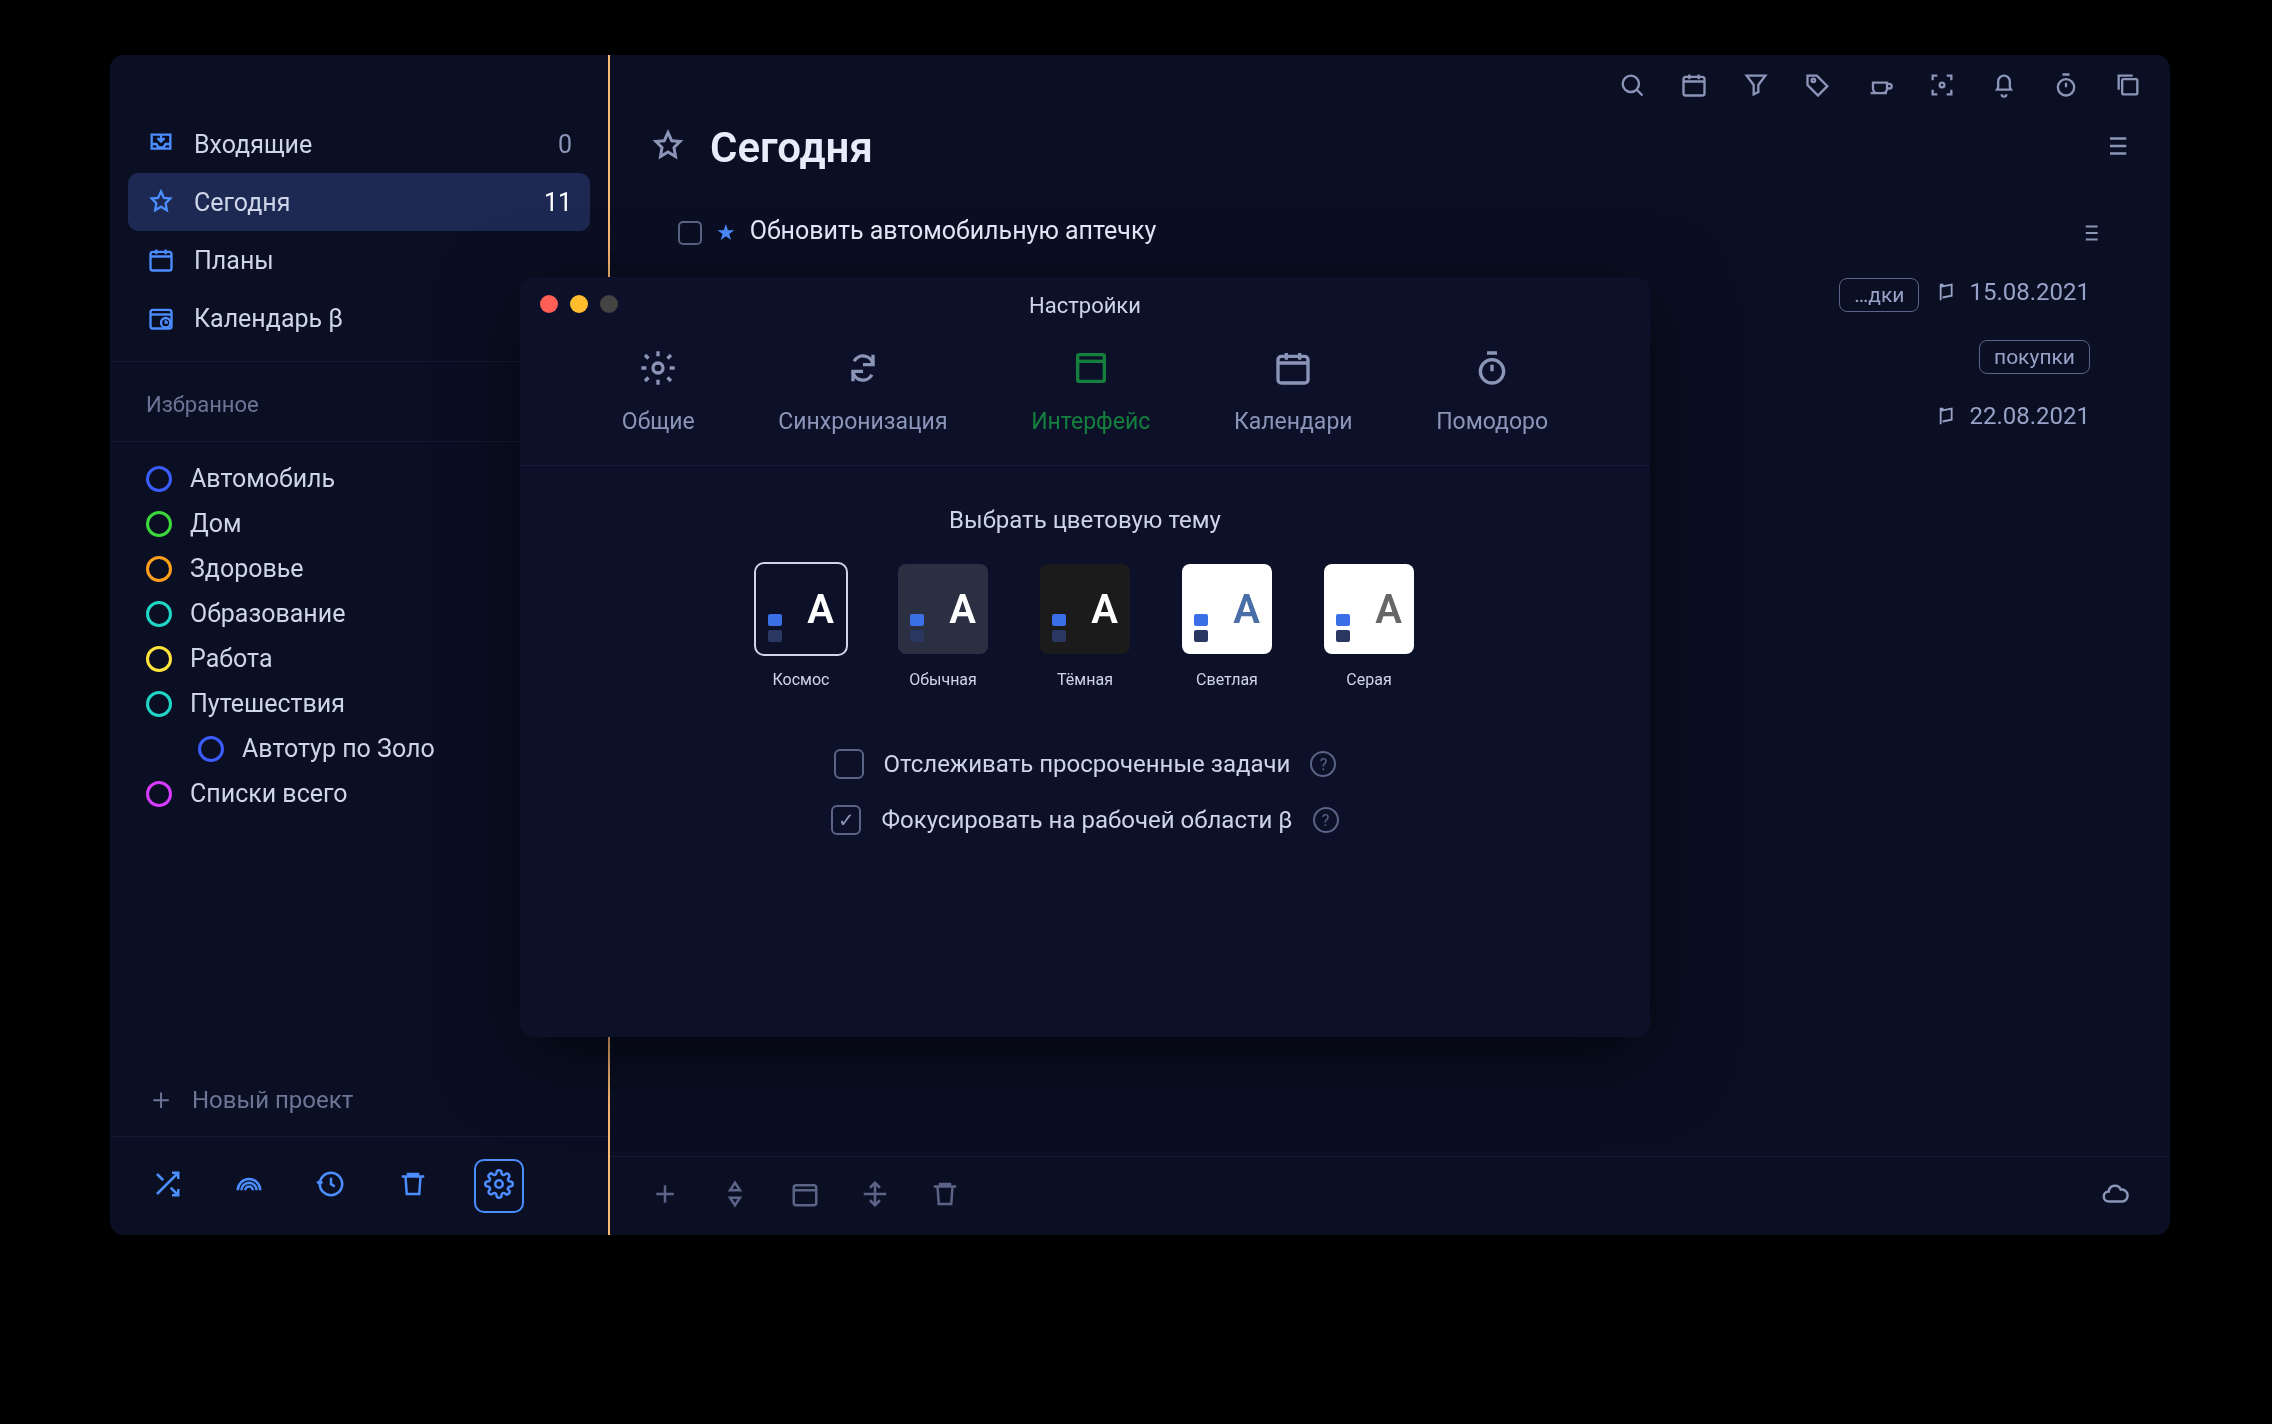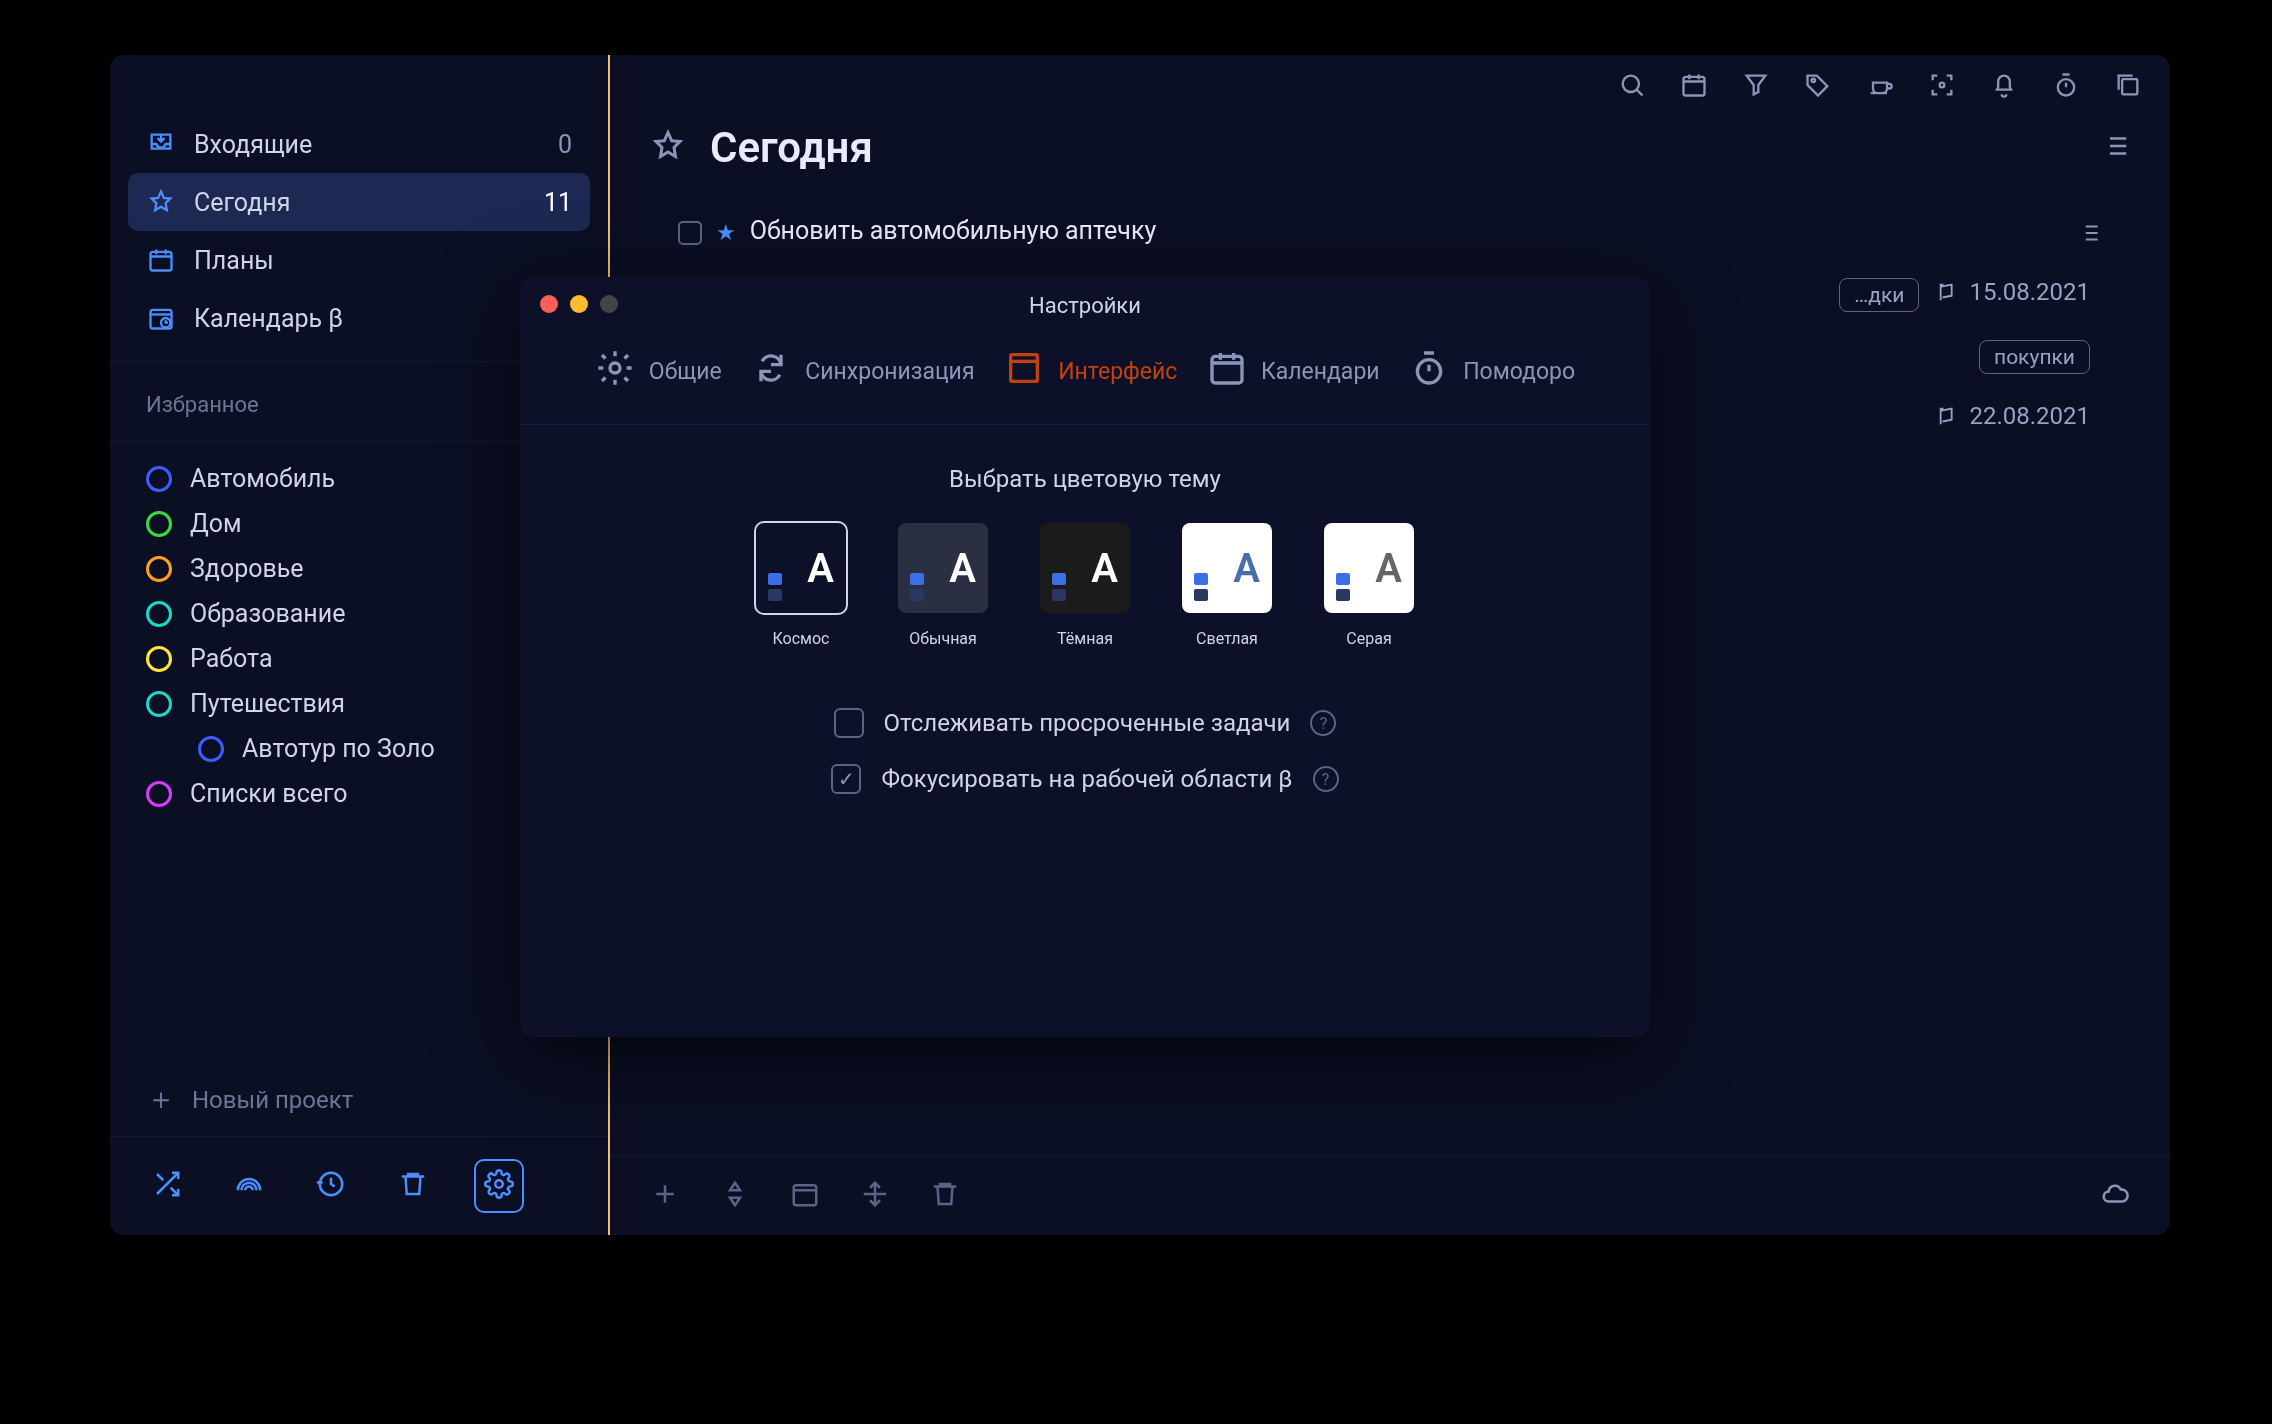--- a/index.html
+++ b/index.html
@@ -66,22 +66,22 @@
   .main-bottom .cloud{ margin-left:auto; color:#8b95b8;}
   
   .settings{
     position:absolute; left:520px; top:277px; width:1130px; height:760px;
     background:#0c1129; border-radius:14px; box-shadow:0 20px 80px rgba(0,0,0,.6);
     display:flex; flex-direction:column; color:#cfd5e8;
   }
   .settings .traffic{ top:18px; left:20px;}
   .settings-title{ text-align:center; font-size:22px; padding-top:16px; color:#cfd5e8;}
   .settings-tabs{ display:flex; justify-content:space-around; padding:30px 60px 30px; border-bottom:1px solid #161c3b;}
-  .settings-tab{ display:flex; flex-direction:row; align-items:center; gap:14px; color:#8b95b8; cursor:pointer; font-size:23px;}
-  .settings-tab.active{ color:#c2410c;}
+  .settings-tab{ display:flex; flex-direction:column; align-items:center; gap:14px; color:#8b95b8; cursor:pointer; font-size:23px;}
+  .settings-tab.active{ color:#15803d;}
   .settings-tab svg{ width:40px; height:40px;}
   .settings-body{ padding:40px; text-align:center;}
   .theme-title{ font-size:24px; color:#cfd5e8; margin-bottom:30px;}
   .themes{ display:flex; justify-content:center; gap:52px;}
   .theme{ display:flex; flex-direction:column; align-items:center; gap:16px; cursor:pointer;}
   .theme .swatch{ width:90px;height:90px; border-radius:8px; display:flex; align-items:flex-end; justify-content:flex-start; padding:12px; gap:6px; position:relative;}
   .theme .swatch .A{ position:absolute; right:12px; top:50%; transform:translateY(-50%); font-size:40px; font-weight:600;}
   .theme .swatch .blk{ display:flex; flex-direction:column; gap:4px;}
   .theme .swatch .blk span{ width:14px;height:12px; border-radius:2px; background:#3b6fe8;}
   .theme .swatch .blk span:nth-child(2){ background:#2a3760;}

